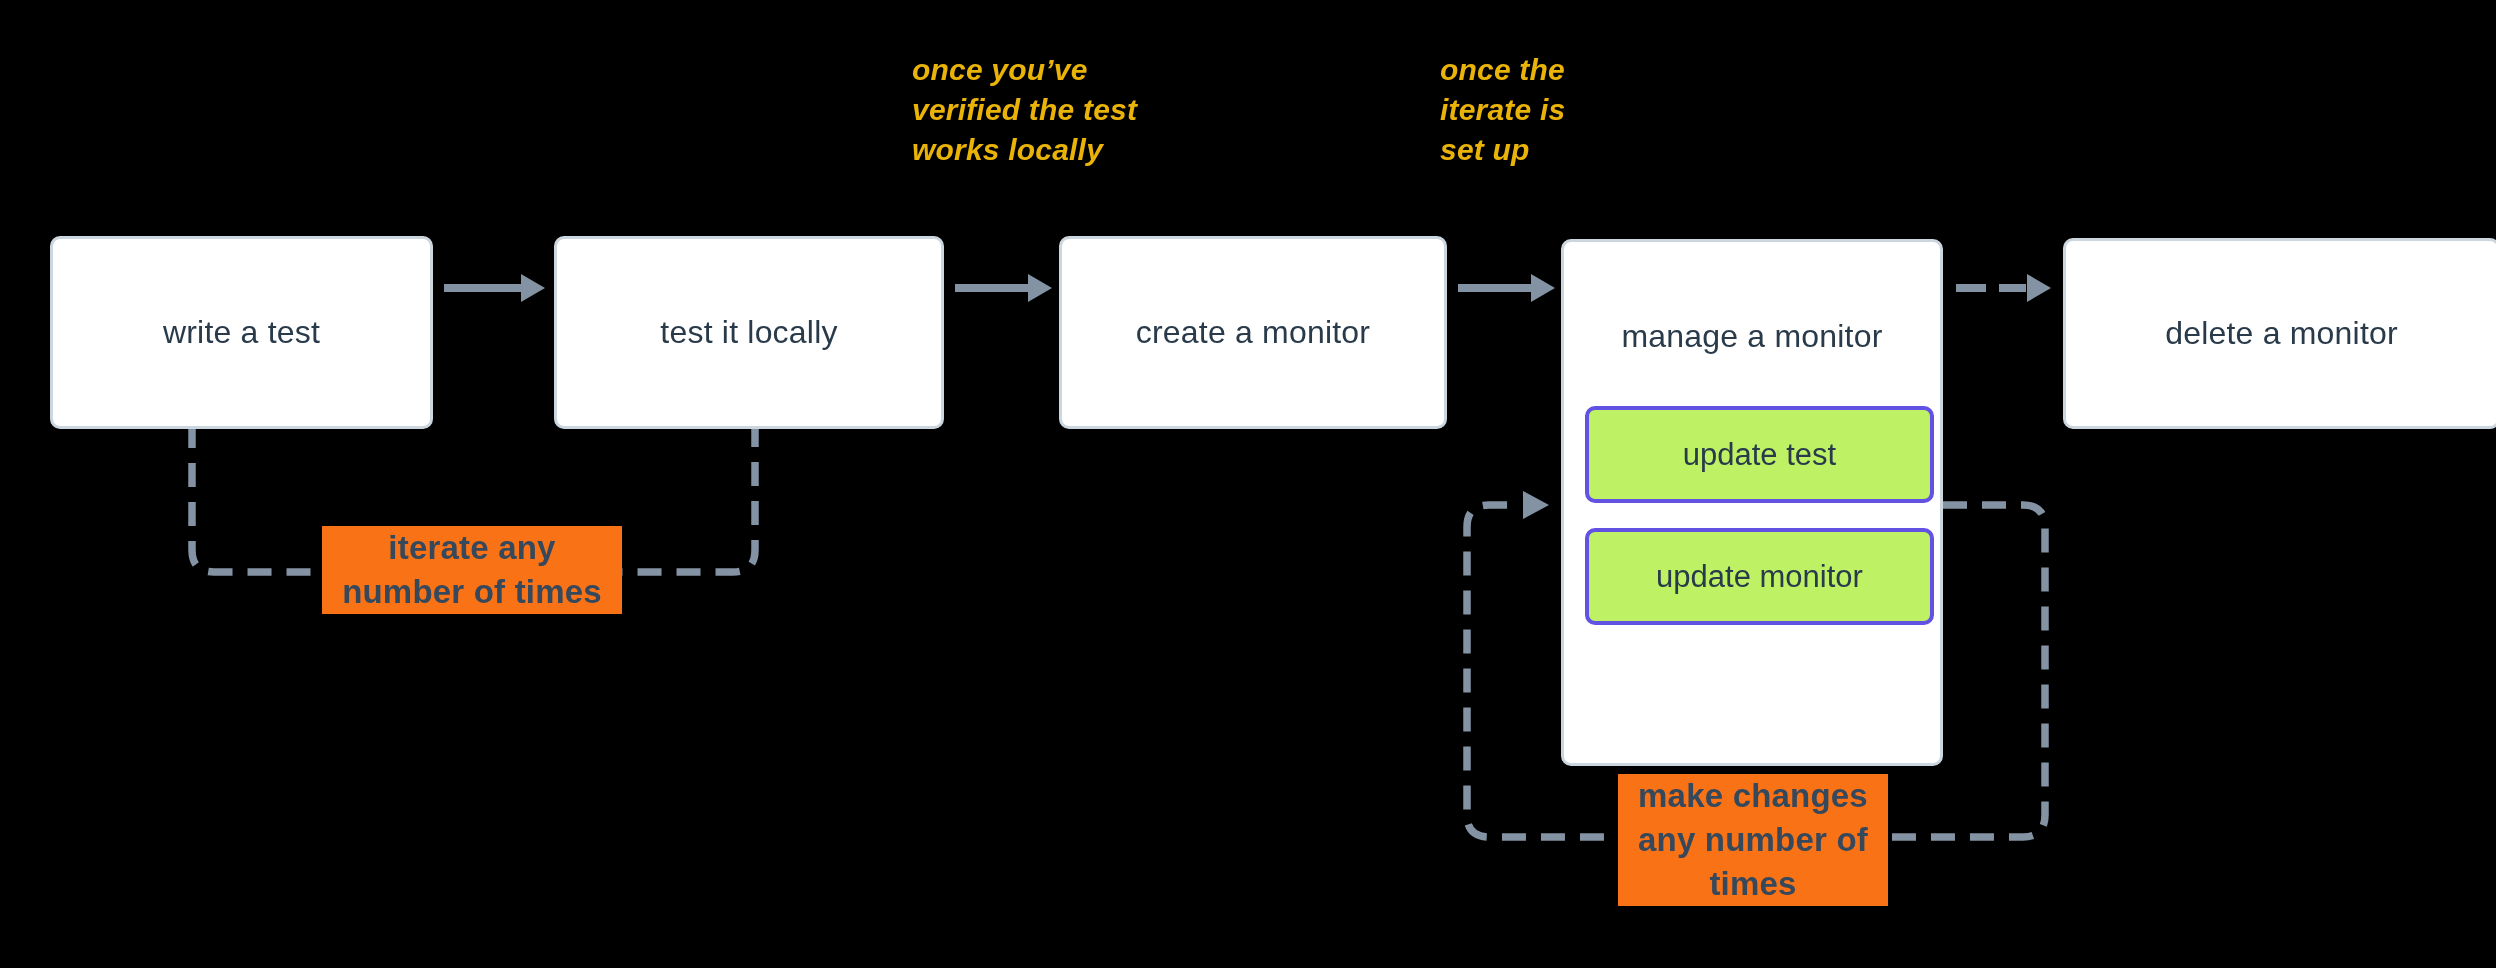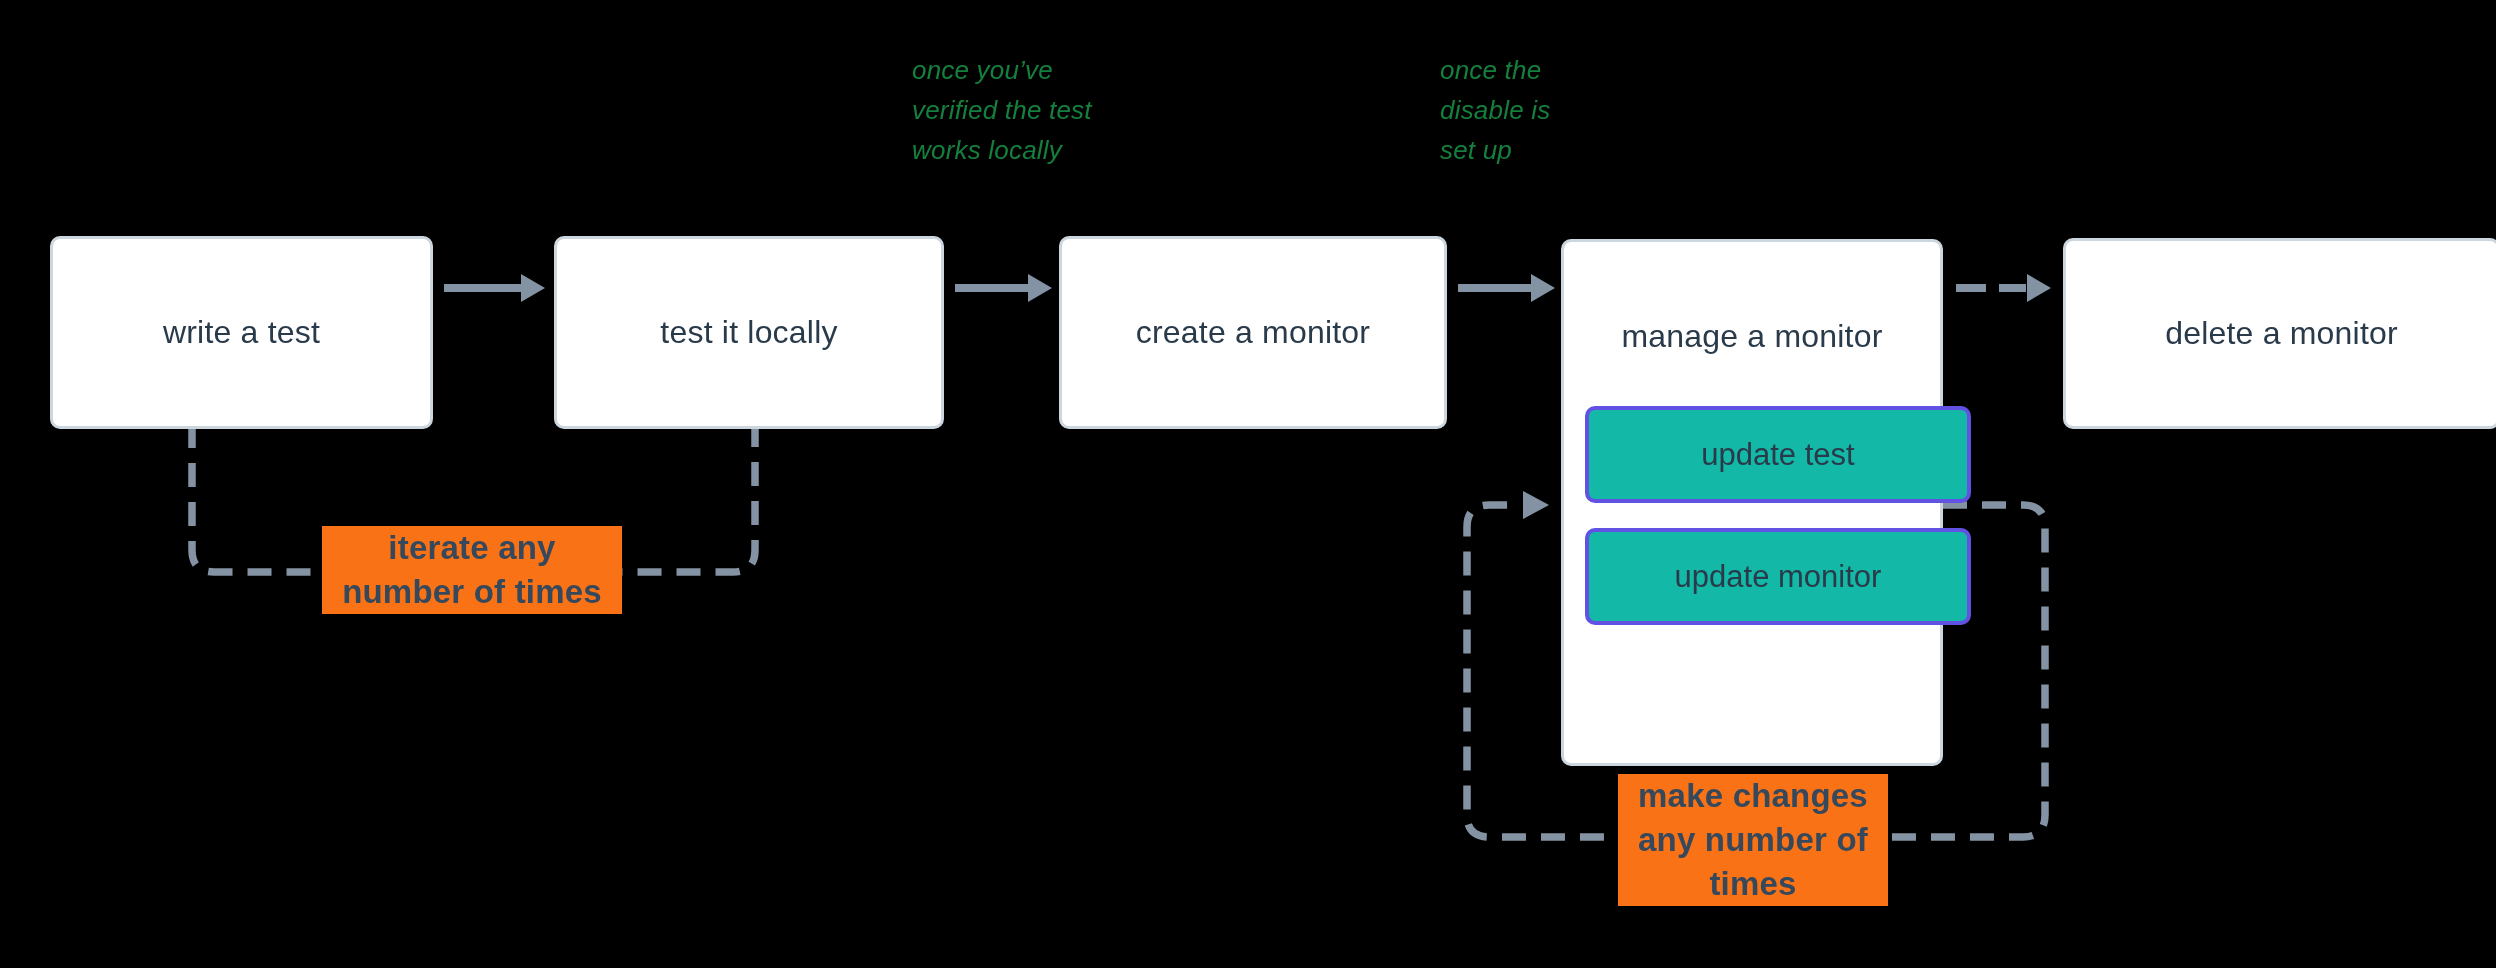--- a/index.html
+++ b/index.html
@@ -36,40 +36,40 @@
     display: flex;
     align-items: center;
     justify-content: center;
     font-size: 32px;
     color: #293a4a;
     letter-spacing: 0.2px;
   }
   .subnode {
     position: absolute;
     left: 21px;
-    width: 386px;
+    width: 349px;
     height: 97px;
-    background: #14b8a6;
+    background: #bef264;
     border: 4px solid #6152e4;
     border-radius: 10px;
     box-sizing: border-box;
     display: flex;
     align-items: center;
     justify-content: center;
     font-size: 31px;
     color: #293a4a;
   }
   .annotation {
     position: absolute;
     top: 50px;
-    font-size: 26px;
+    font-size: 30px;
     line-height: 40px;
     font-style: italic;
-    font-weight: 400;
-    color: #15803d;
+    font-weight: 700;
+    color: #eab308;
     letter-spacing: 0.2px;
   }
   .annotation span { display: block; }
   .loop-label {
     position: absolute;
     background: #f97316;
     text-align: center;
     font-size: 33px;
     line-height: 44px;
     font-weight: 700;
@@ -139,21 +139,21 @@
   </div>
 
   <div class="annotation" style="left:912px;">
     <span>once you’ve</span>
     <span>verified the test</span>
     <span>works locally</span>
   </div>
 
   <div class="annotation" style="left:1440px;">
     <span>once the</span>
-    <span>disable is</span>
+    <span>iterate is</span>
     <span>set up</span>
   </div>
 
   <div class="loop-label" style="left:322px; top:526px; width:300px;">
     <span>iterate any</span>
     <span>number of times</span>
   </div>
 
   <div class="loop-label" style="left:1618px; top:774px; width:270px;">
     <span>make changes</span>

